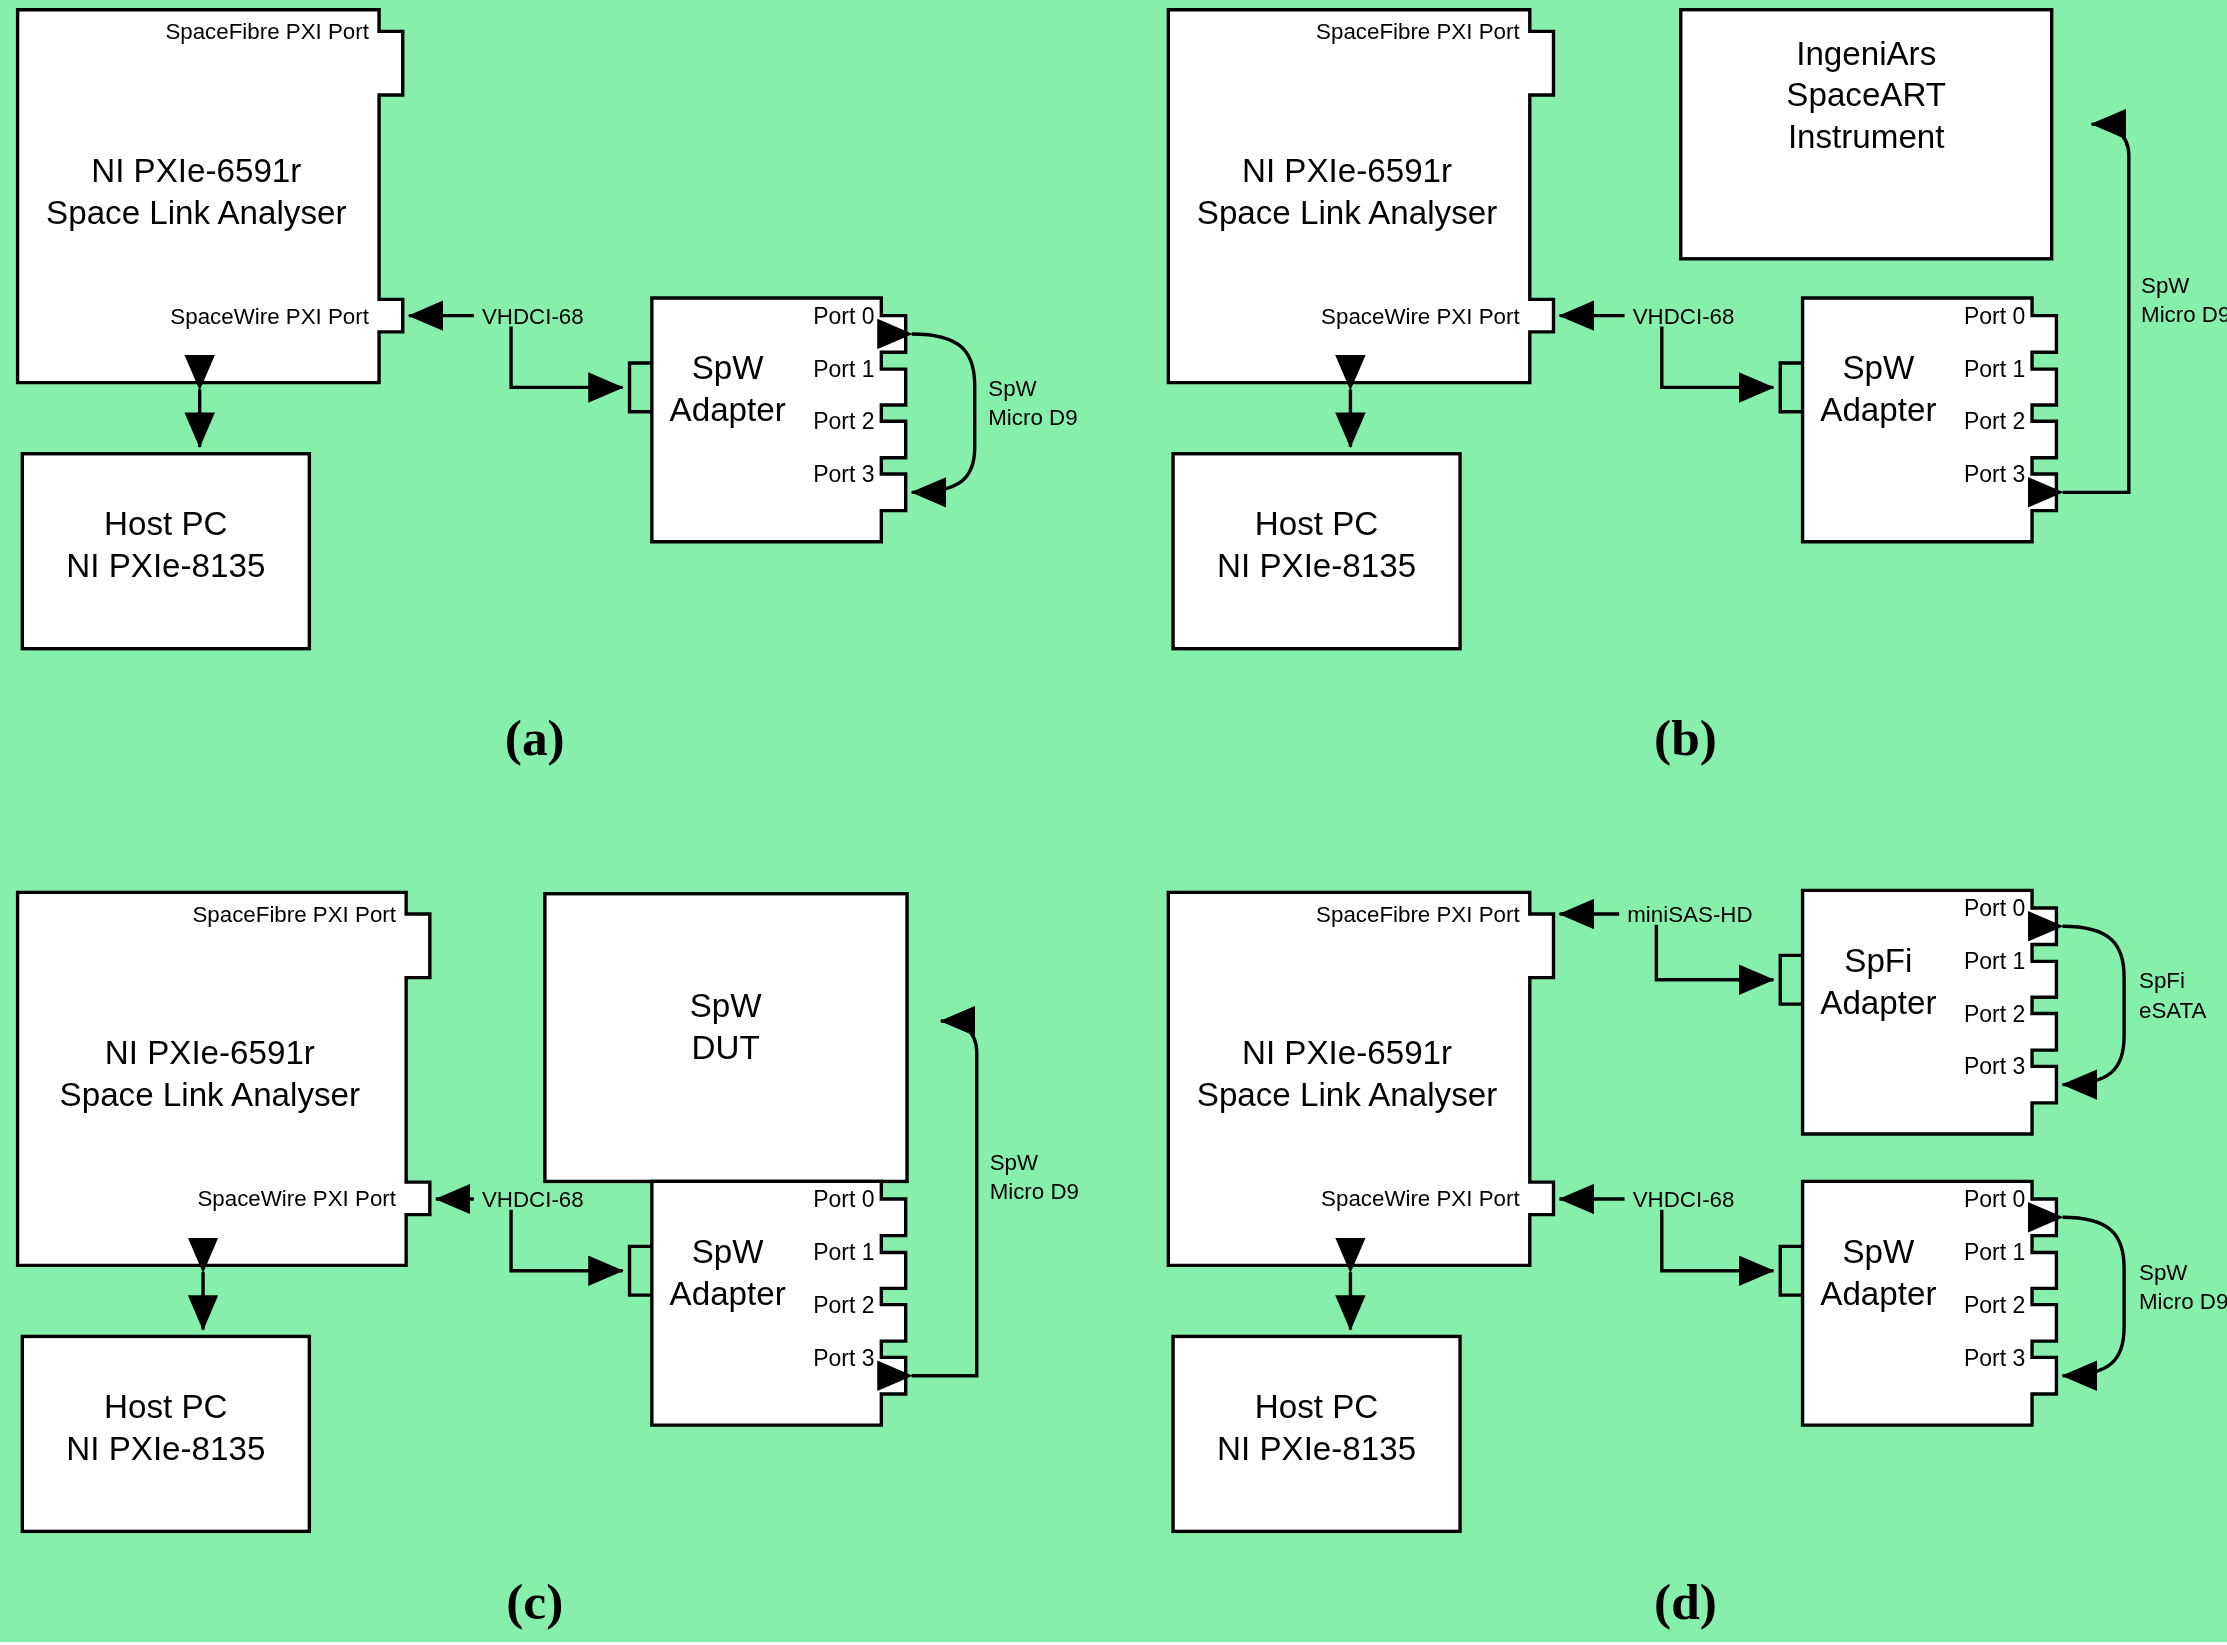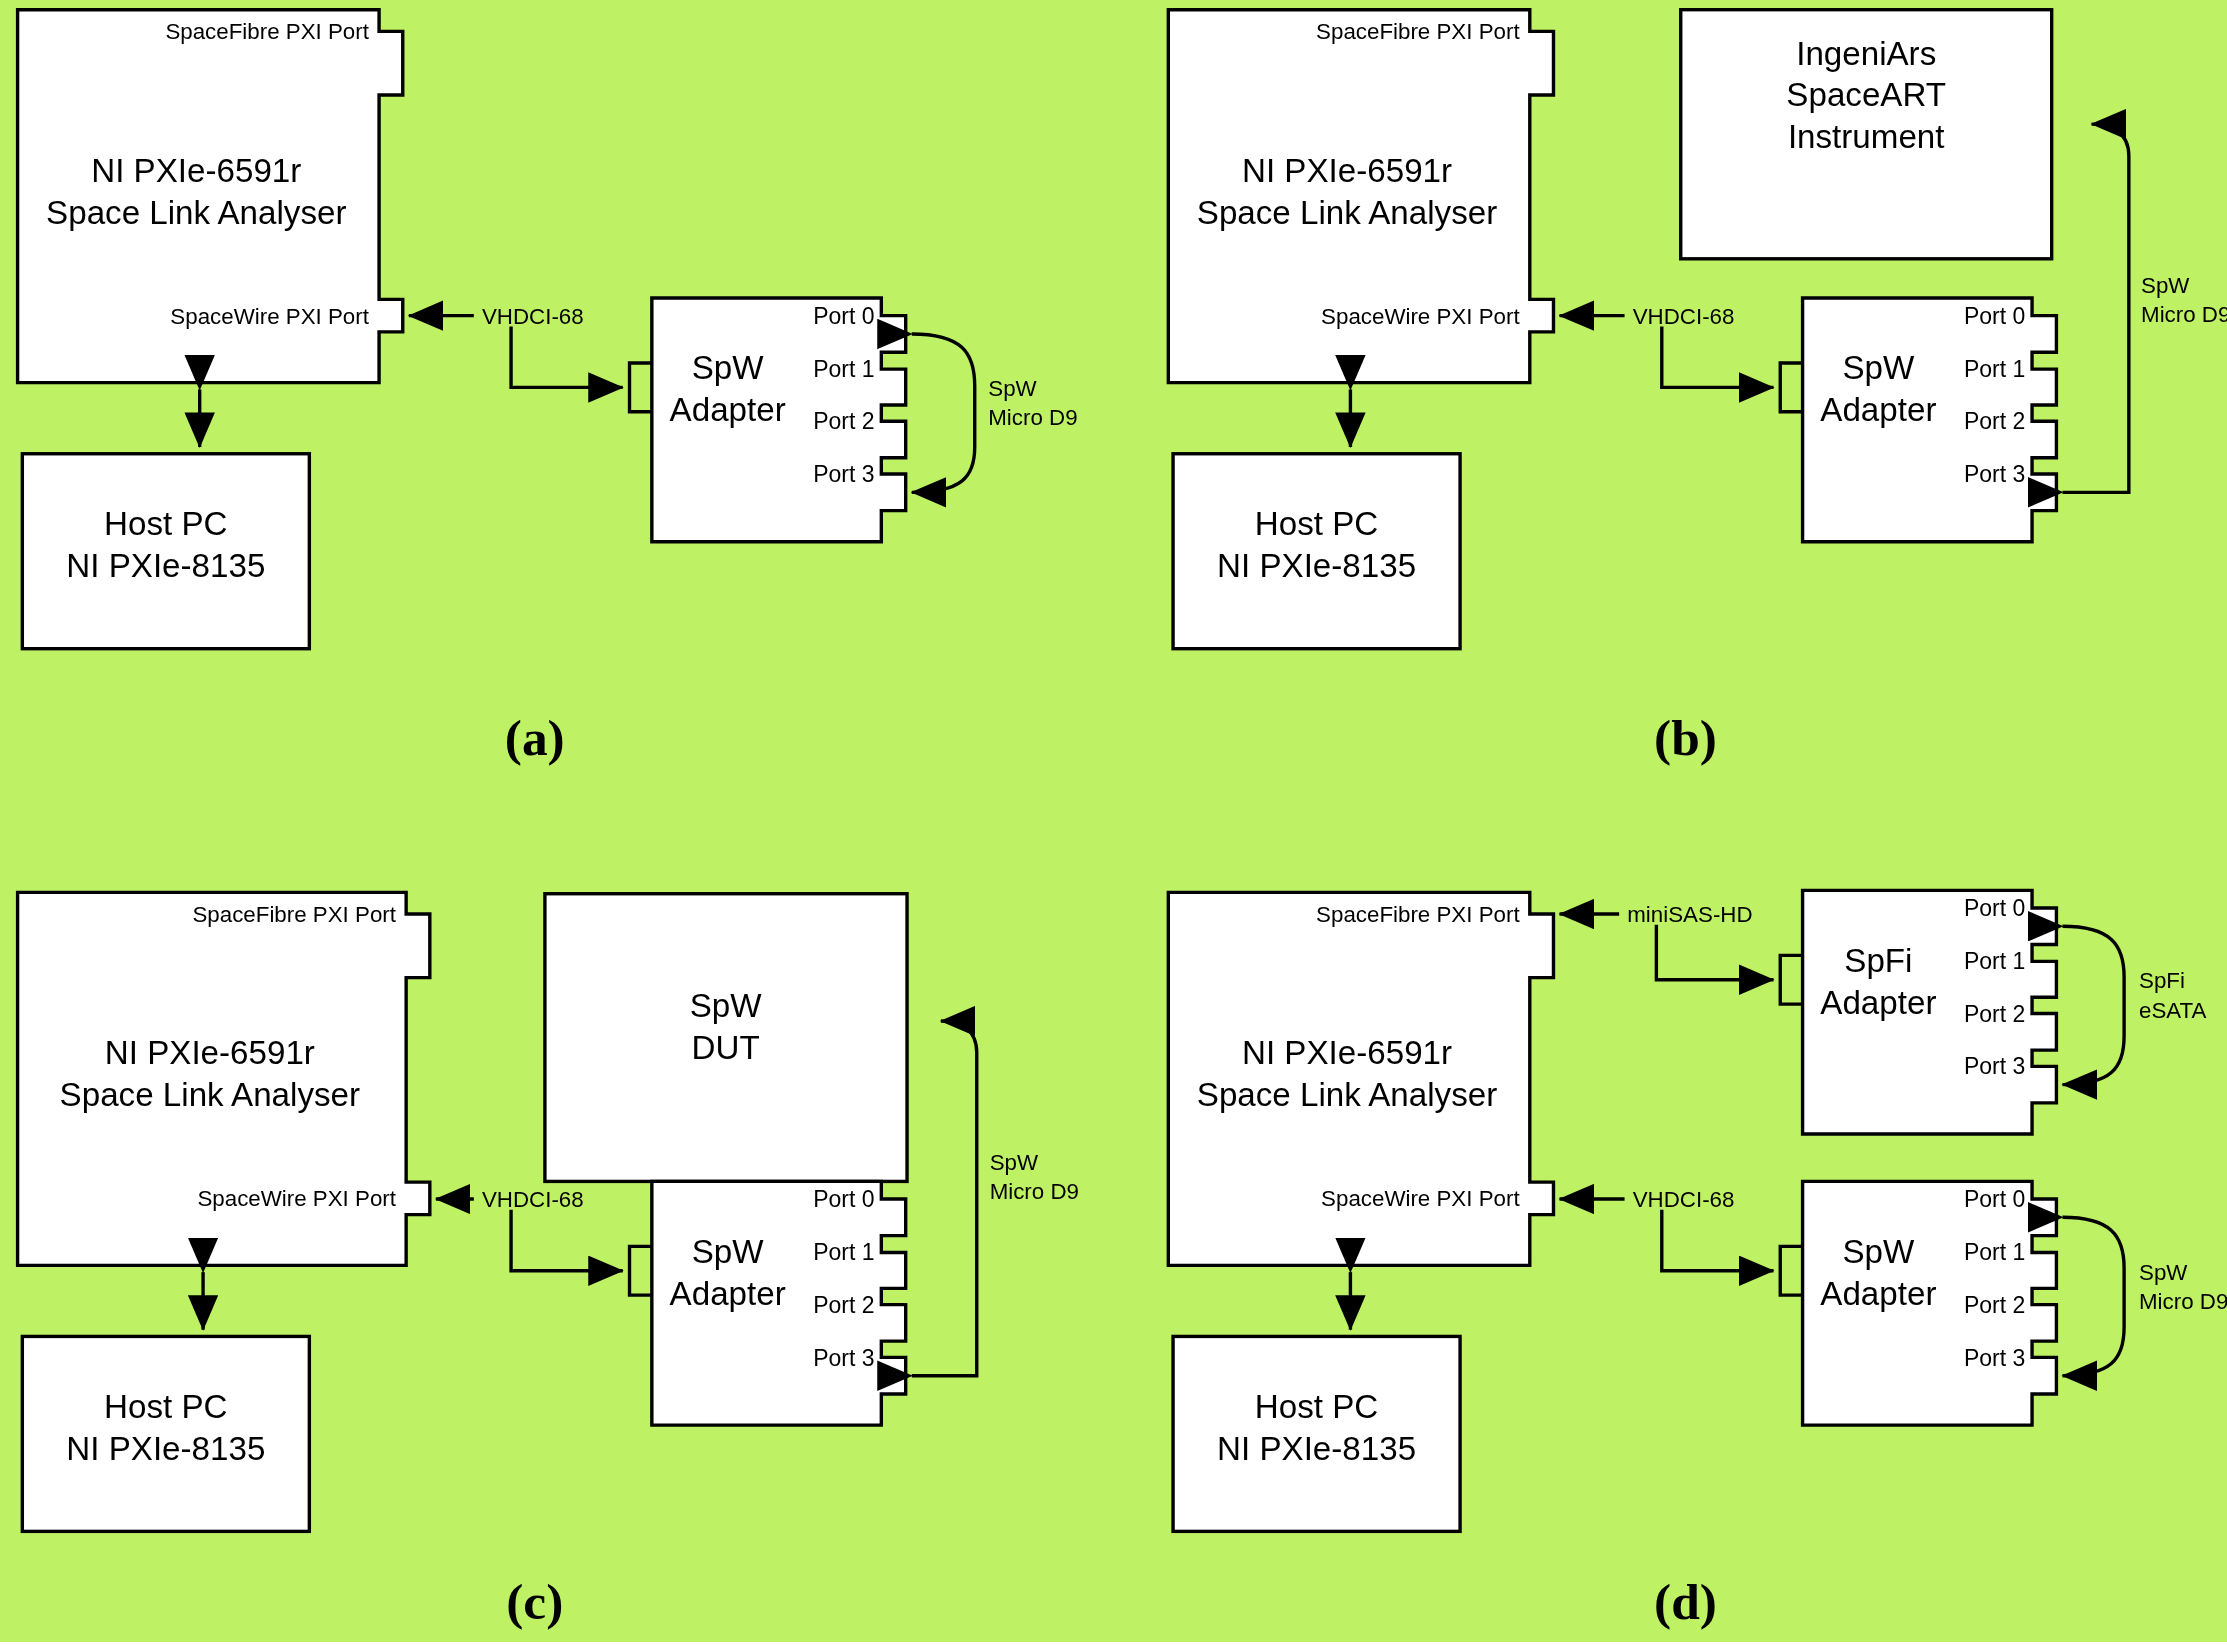--- a/index.html
+++ b/index.html
@@ -1,18 +1,18 @@
 <!DOCTYPE html>
 <html style="font-size:10.8px"><head>
 <meta charset="utf-8">
 <style>
   html,body{margin:0;padding:0;background:#ffffff;}
   body{width:2227px;height:1646px;overflow:hidden;
        font-family:"Liberation Sans","DejaVu Sans",sans-serif;}
-  #stage{position:relative;width:2227px;height:1642px;background:#bef264;}
+  #stage{position:relative;width:2227px;height:1642px;background:#86efac;}
   svg{position:absolute;left:0;top:0;width:2227px;height:1646px;}
   .bx{fill:#ffffff;stroke:#000000;stroke-width:5;}
   .ln{fill:none;stroke:#000000;stroke-width:5;stroke-linecap:butt;stroke-linejoin:miter;}
   text{fill:#000000;font-family:"Liberation Sans","DejaVu Sans",sans-serif;}
   .t-box{font-size:49px;}
   .t-port{font-size:34px;}
   .t-small{font-size:33px;}
   .t-panel{font-size:76px;font-weight:bold;
            font-family:"Liberation Serif","DejaVu Serif",serif;}
 </style>

